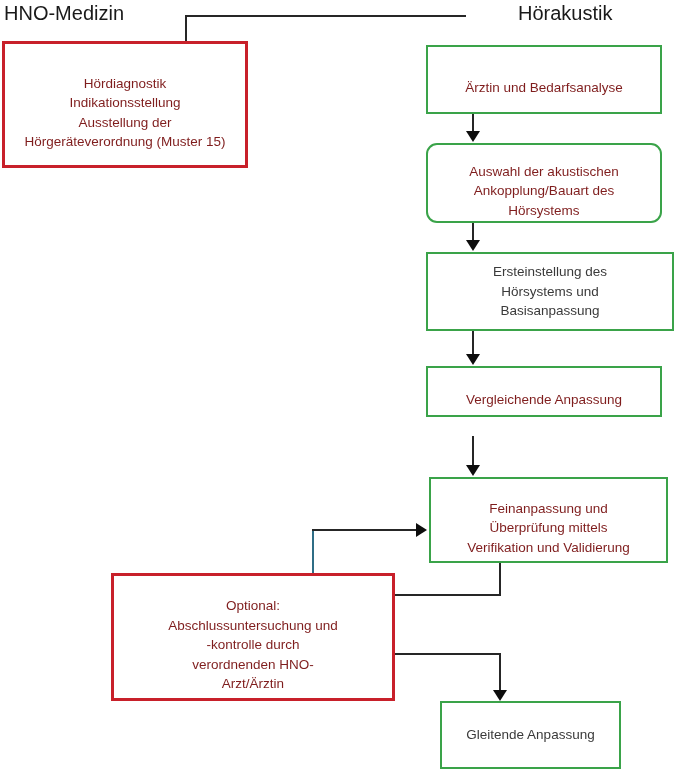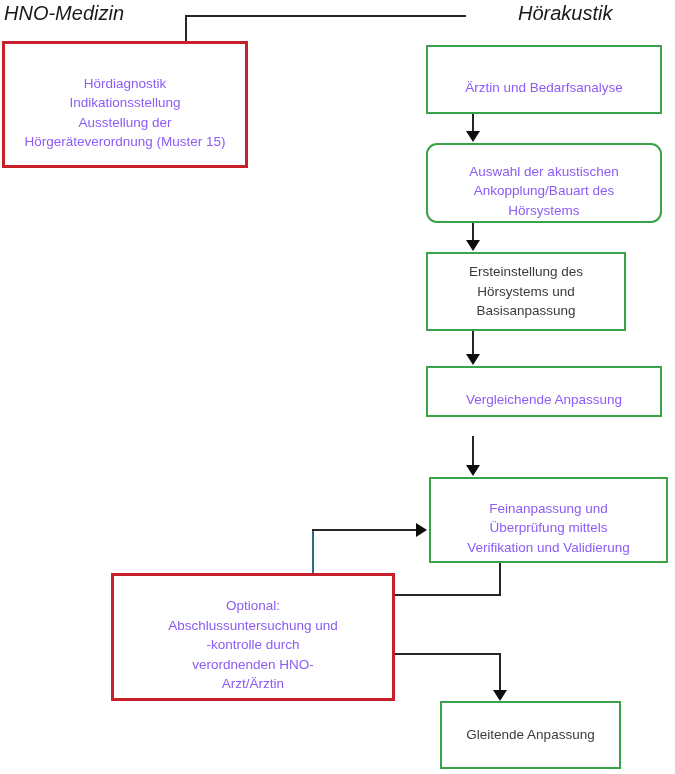--- a/index.html
+++ b/index.html
@@ -18,21 +18,20 @@
     background: #ffffff;
     overflow: hidden;
   }
   .lane-title {
     position: absolute;
     font-size: 20px;
     line-height: 24px;
     color: #1a1a1a;
     white-space: nowrap;
     font-weight: 400;
-    font-style: italic;
   }
   #lane-hno   { left: 4px;  top: 1px; }
   #lane-akust { left: 518px; top: 1px; }
 
   .node {
     position: absolute;
     box-sizing: border-box;
     background: #ffffff;
     display: flex;
     align-items: center;
@@ -46,21 +45,21 @@
     font-size: 13.5px;
     line-height: 19.5px;
     white-space: pre-line;
   }
   .node.red {
     border: 3px solid #c8202a;
   }
   .node.green {
     border: 2.5px solid #3aa349;
   }
-  .txt-dark  { color: #8b5cf6; margin-top: 16px; }
+  .txt-dark  { color: #7f1d1d; margin-top: 16px; }
   .txt-mid   { color: #3a3a3a; }
 
   
   .hline, .vline {
     position: absolute;
     background: #262626;
   }
   .hline { height: 2px; }
   .vline { width: 2px; }
   .vline.tinted { background: #2f6d86; }
@@ -132,21 +131,21 @@
   <div class="node green" id="node-hoertest" style="left:426px; top:45px; width:236px; height:69px;">
     <span class="node-text txt-dark">Ärztin und Bedarfsanalyse</span>
   </div>
 
   <div class="node green" id="node-auswahl" style="left:426px; top:143px; width:236px; height:80px;border-radius:11px;">
     <span class="node-text txt-dark">Auswahl der akustischen
 Ankopplung/Bauart des
 Hörsystems</span>
   </div>
 
-  <div class="node green" id="node-ersteinstellung" style="left:426px; top:252px; width:200px; height:79px;">
+  <div class="node green" id="node-ersteinstellung" style="left:426px; top:252px; width:248px; height:79px;">
     <span class="node-text txt-mid">Ersteinstellung des
 Hörsystems und
 Basisanpassung</span>
   </div>
 
   <div class="node green" id="node-vergleichende" style="left:426px; top:366px; width:236px; height:51px;">
     <span class="node-text txt-dark">Vergleichende Anpassung</span>
   </div>
 
   <div class="node green" id="node-feinanpassung" style="left:429px; top:477px; width:239px; height:86px;">

